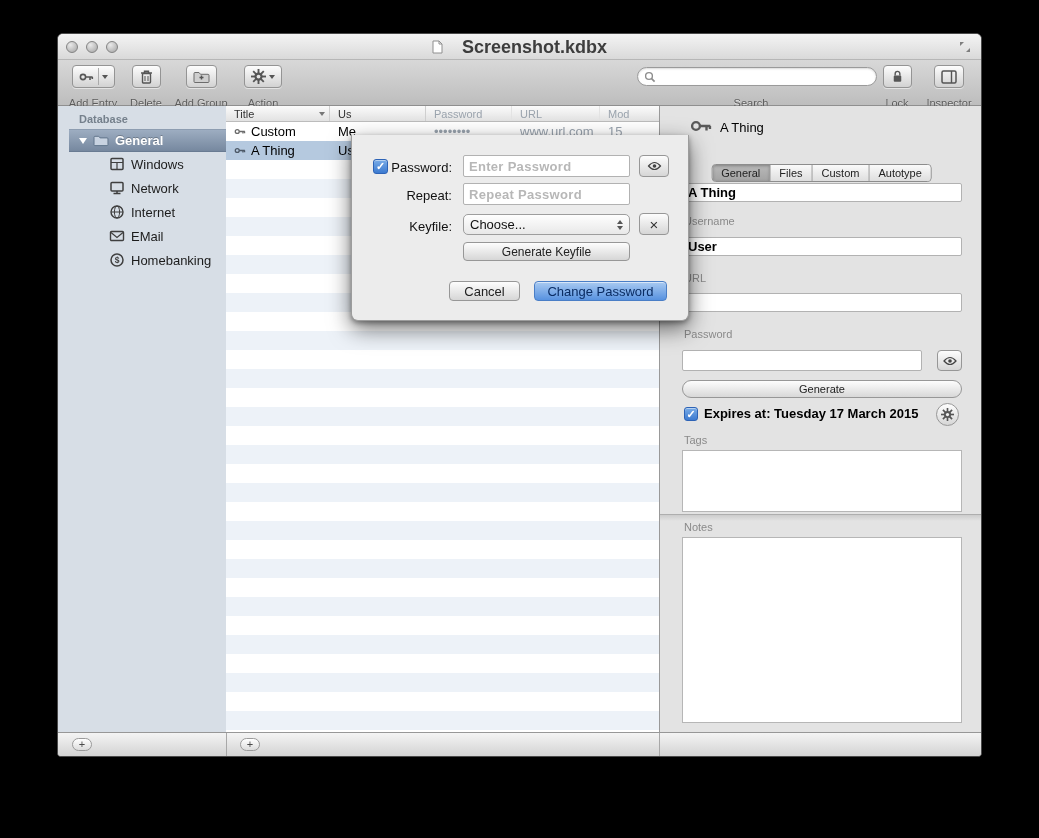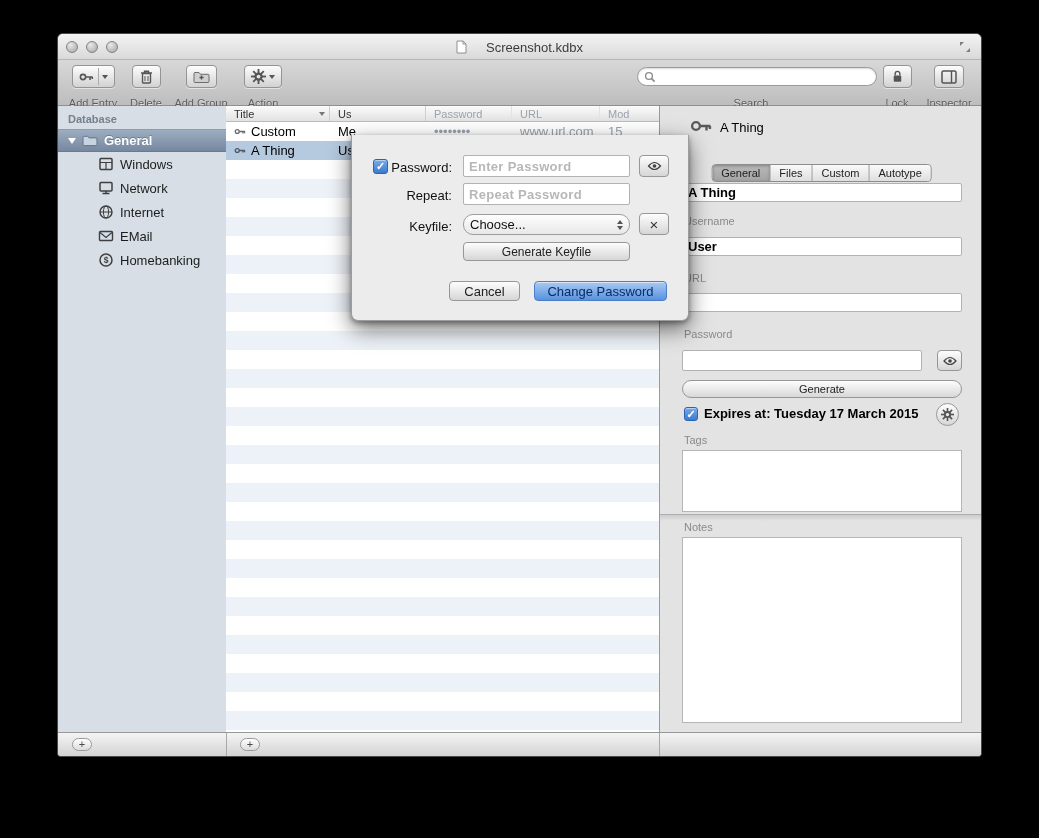--- a/index.html
+++ b/index.html
@@ -10,39 +10,39 @@
   .window { position:absolute; left:57px; top:33px; width:925px; height:724px;
             background:#e6e6e6; border-radius:6px 6px 4px 4px; overflow:hidden;
             border:1px solid #4a4a4a; box-shadow:0 10px 30px rgba(0,0,0,.6); }
 
   
   .titlebar { position:absolute; left:0; top:0; width:100%; height:26px;
               background:linear-gradient(#f4f4f4,#d9d9d9); border-bottom:1px solid #b6b6b6; }
   .tl { position:absolute; top:7px; width:12px; height:12px; border-radius:50%;
         background:radial-gradient(circle at 35% 30%, #e9e9e9, #a3a3a3); border:1px solid #848484; }
   .title-wrap { position:absolute; left:0; right:0; top:0; height:26px; display:flex;
-                align-items:center; justify-content:center; gap:19px; color:#3d3d3d; font-size:13px; }
+                align-items:center; justify-content:center; gap:19px; color:#3d3d3d; font-size:18px;font-weight:bold; }
   
   .toolbar { position:absolute; left:0; top:26px; width:100%; height:46px;
              background:linear-gradient(#d8d8d8,#bdbdbd); border-bottom:1px solid #8f8f8f; }
   .tb-btn { position:absolute; top:5px; display:flex; flex-direction:column; align-items:center; }
   .bezel { height:23px; background:linear-gradient(#fdfdfd,#d2d2d2); border:1px solid #949494;
            border-radius:4px; display:flex; align-items:center; justify-content:center; gap:3px;
            box-shadow:0 1px 0 rgba(255,255,255,.5); padding:0 6px; }
   .tb-label { font-size:11px; color:#5c5c5c; margin-top:9px; text-shadow:0 1px 0 rgba(255,255,255,.55); white-space:nowrap; }
   .split-div { width:1px; height:17px; background:#aaa; }
   .tri-down-s { width:0; height:0; border-left:3.5px solid transparent; border-right:3.5px solid transparent; border-top:4px solid #555; }
   .tri-up-s { width:0; height:0; border-left:3.5px solid transparent; border-right:3.5px solid transparent; border-bottom:4px solid #555; }
   .searchbox { position:absolute; left:6px; top:0; width:240px; height:19px; border-radius:10px;
                border:1px solid #9a9a9a; background:#fff; padding-left:22px; font-size:12px; outline:none;
                box-shadow:inset 0 1px 2px rgba(0,0,0,.15); }
 
   
   .sidebar { position:absolute; left:0; top:72px; width:200px; bottom:24px;
-             background:#d7dee6; border-right:1px solid #9fa6ad; }
+             background:#d7dee6; border-right:1px solid #9fa6ad;padding-left:11px; }
   .side-head { padding:7px 0 4px 10px; font-size:11px; font-weight:bold; color:#75808c; }
   .group-row { position:relative; height:23px; display:flex; align-items:center;
                background:linear-gradient(#9dadc1,#76889f); border-top:1px solid #8d9db1; border-bottom:1px solid #697b92; }
   .group-row .lbl { color:#fff; font-weight:bold; font-size:13px; text-shadow:0 -1px 0 rgba(0,0,0,.25); margin-left:6px; }
   .badge { position:absolute; right:9px; top:3px; background:rgba(255,255,255,.95); color:#67788e;
            font-size:11px; font-weight:bold; border-radius:9px; padding:1px 7px; }
   .disc { width:0; height:0; border-left:4.5px solid transparent; border-right:4.5px solid transparent;
           border-top:6px solid #fff; margin-left:10px; }
   .side-item { height:24px; display:flex; align-items:center; padding-left:40px; color:#1c1c1c; font-size:13px; }
   .side-item svg { position:absolute; left:40px; }
@@ -97,21 +97,21 @@
 
   
   .sheet { position:absolute; left:293px; top:101px; width:338px; height:186px; background:#ececec;
            border:1px solid #9c9c9c; border-top:none; border-radius:0 0 7px 7px; z-index:20;
            box-shadow:0 8px 22px rgba(0,0,0,.55), 0 2px 5px rgba(0,0,0,.35); }
   .sheet-label { position:absolute; width:64px; text-align:right; font-size:13px; color:#111; }
   .defbtn { position:absolute; background:linear-gradient(#a9caf1,#5892e0); border:1px solid #4a7ec6;
             border-radius:4px; font-size:13px; color:#0a2c63; display:flex; align-items:center;
             justify-content:center; box-shadow:inset 0 1px 0 rgba(255,255,255,.55); }
   .popup { position:absolute; background:linear-gradient(#fefefe,#e8e8e8); border:1px solid #9d9d9d;
-           border-radius:10px; display:flex; align-items:center; font-size:13px; color:#111; padding:0 6px; }
+           border-radius:5px; display:flex; align-items:center; font-size:13px; color:#111; padding:0 6px; }
   .popup .grow { flex:1; }
   .stepper { display:flex; flex-direction:column; gap:2px; align-items:center; }
   svg { display:block; }
 </style>
 </head>
 <body>
 
 <div class="stage">
   <div class="window">
 

